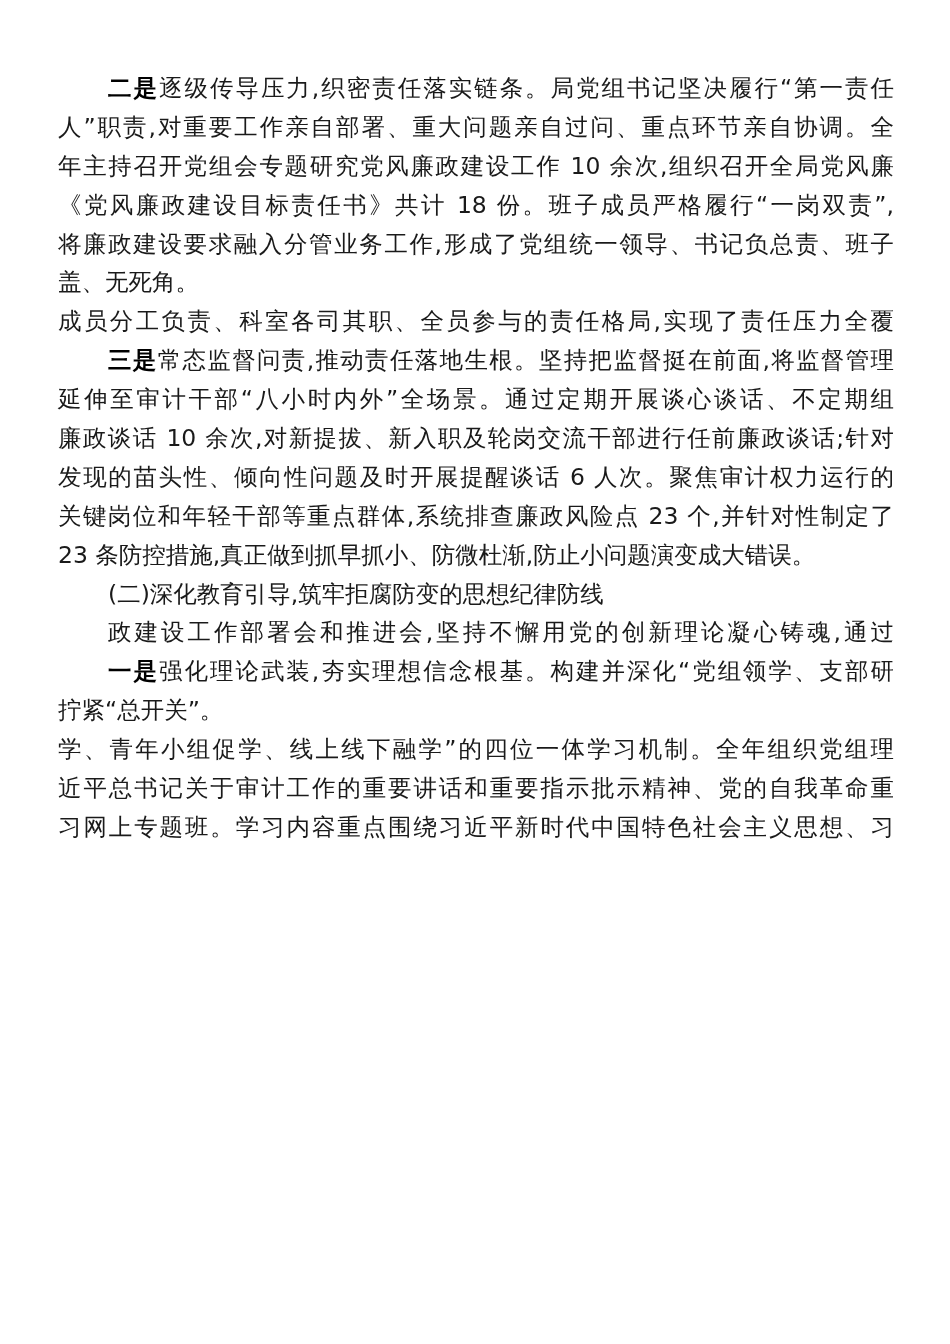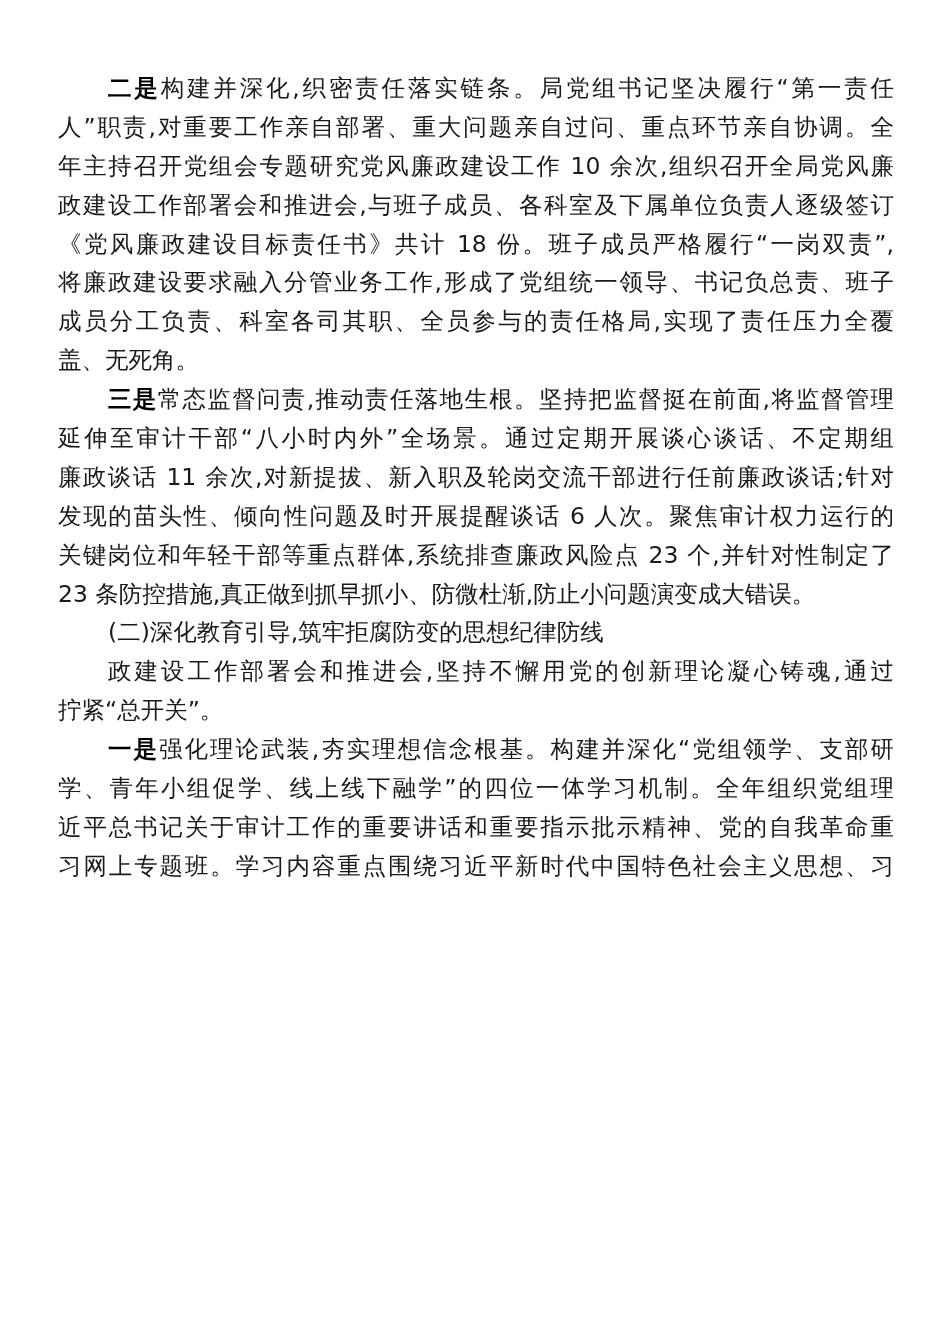--- a/index.html
+++ b/index.html
@@ -14,34 +14,33 @@
       text-align: justify; text-align-last: justify;
     }
     .line.last { text-align-last: left; }
     .line.indent { padding-left: 50px; }
     .lead { font-weight: bold; color: #000; margin-top: 43px; }
   </style>
 </head>
 <body>
 
 <div class="page" id="page">
-    <div class="line indent"><span class="lead">二是</span><span>构建并深化,织密责任落实链条。局党组书记坚决履行“第一责任</span></div>
+    <div class="line indent"><span class="lead">二是</span><span>逐级传导压力,织密责任落实链条。局党组书记坚决履行“第一责任</span></div>
     <div class="line"><span>人”职责,对重要工作亲自部署、重大问题亲自过问、重点环节亲自协调。全</span></div>
     <div class="line"><span>年主持召开党组会专题研究党风廉政建设工作 10 余次,组织召开全局党风廉</span></div>
-    <div class="line"><span>政建设工作部署会和推进会,与班子成员、各科室及下属单位负责人逐级签订</span></div>
     <div class="line"><span>《党风廉政建设目标责任书》共计 18 份。班子成员严格履行“一岗双责”,</span></div>
     <div class="line"><span>将廉政建设要求融入分管业务工作,形成了党组统一领导、书记负总责、班子</span></div>
+    <div class="line last"><span>盖、无死角。</span></div>
     <div class="line"><span>成员分工负责、科室各司其职、全员参与的责任格局,实现了责任压力全覆</span></div>
-    <div class="line last"><span>盖、无死角。</span></div>
     <div class="line indent"><span class="lead">三是</span><span>常态监督问责,推动责任落地生根。坚持把监督挺在前面,将监督管理</span></div>
     <div class="line"><span>延伸至审计干部“八小时内外”全场景。通过定期开展谈心谈话、不定期组</span></div>
-    <div class="line"><span>廉政谈话 11 余次,对新提拔、新入职及轮岗交流干部进行任前廉政谈话;针对</span></div>
+    <div class="line"><span>廉政谈话 10 余次,对新提拔、新入职及轮岗交流干部进行任前廉政谈话;针对</span></div>
     <div class="line"><span>发现的苗头性、倾向性问题及时开展提醒谈话 6 人次。聚焦审计权力运行的</span></div>
     <div class="line"><span>关键岗位和年轻干部等重点群体,系统排查廉政风险点 23 个,并针对性制定了</span></div>
     <div class="line last"><span>23 条防控措施,真正做到抓早抓小、防微杜渐,防止小问题演变成大错误。</span></div>
     <div class="line indent last"><span>(二)深化教育引导,筑牢拒腐防变的思想纪律防线</span></div>
     <div class="line indent"><span>政建设工作部署会和推进会,坚持不懈用党的创新理论凝心铸魂,通过</span></div>
+    <div class="line indent"><span class="lead">一是</span><span>强化理论武装,夯实理想信念根基。构建并深化“党组领学、支部研</span></div>
     <div class="line last"><span>拧紧“总开关”。</span></div>
-    <div class="line indent"><span class="lead">一是</span><span>强化理论武装,夯实理想信念根基。构建并深化“党组领学、支部研</span></div>
     <div class="line"><span>学、青年小组促学、线上线下融学”的四位一体学习机制。全年组织党组理</span></div>
     <div class="line"><span>近平总书记关于审计工作的重要讲话和重要指示批示精神、党的自我革命重</span></div>
     <div class="line"><span>习网上专题班。学习内容重点围绕习近平新时代中国特色社会主义思想、习</span></div>
   </div>
 
 </body></html>

